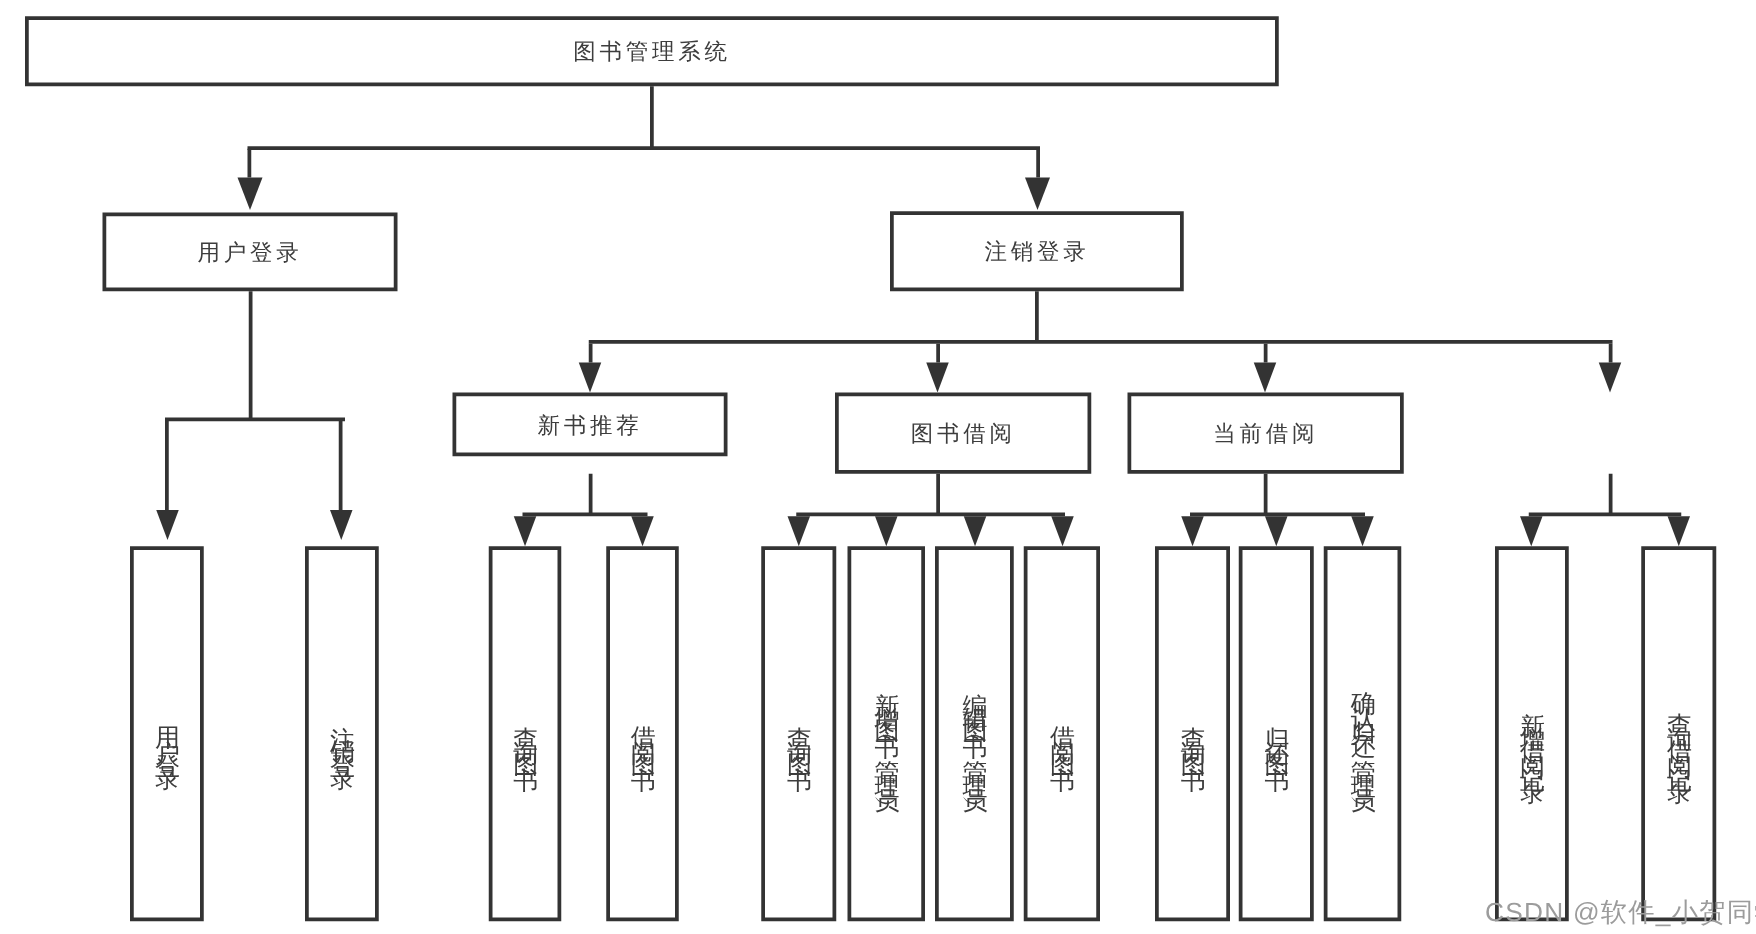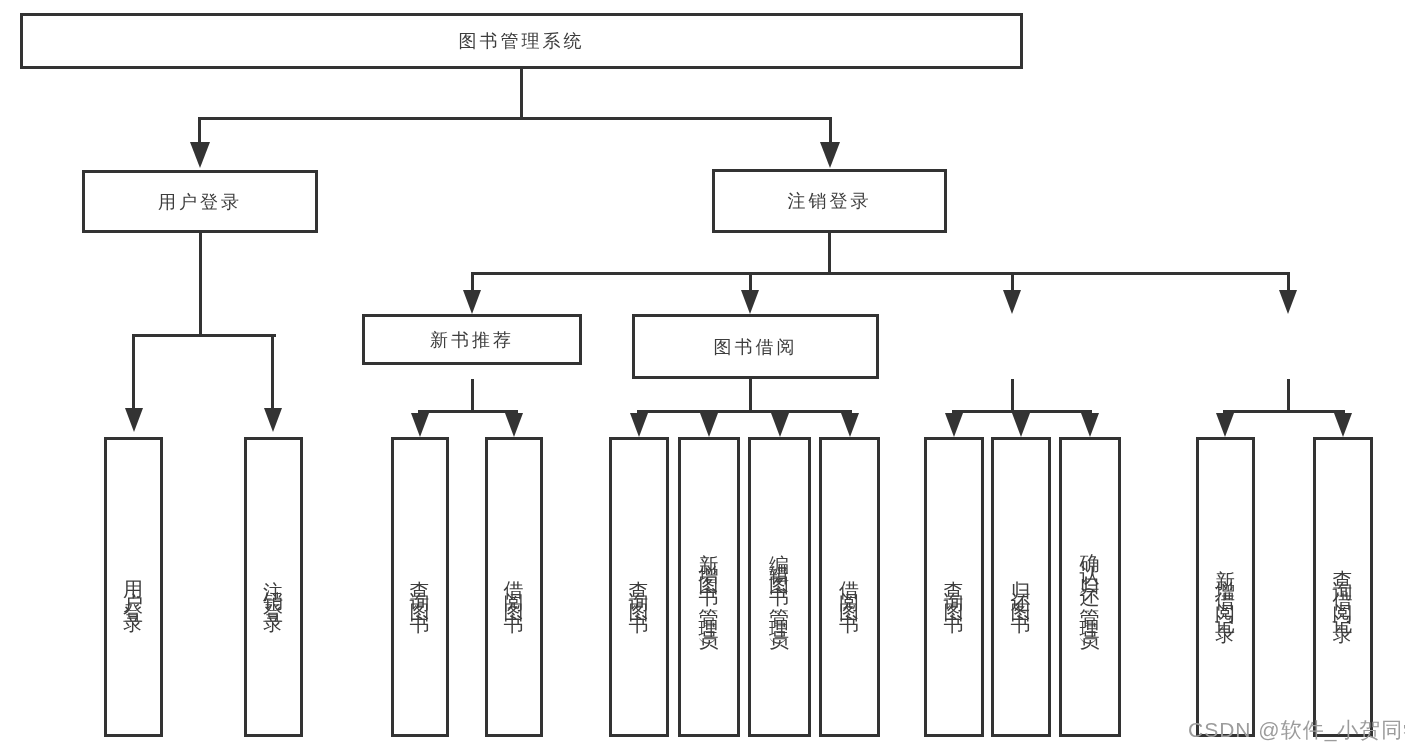--- a/index.html
+++ b/index.html
@@ -97,22 +97,25 @@
   <div class="vline" style="left:749px;top:275px;height:15px"></div>
   <div class="tri" style="left:741px;top:290px"></div>
   <div class="vline" style="left:1011px;top:275px;height:15px"></div>
   <div class="tri" style="left:1003px;top:290px"></div>
   <div class="vline" style="left:1287px;top:275px;height:15px"></div>
   <div class="tri" style="left:1279px;top:290px"></div>
 
   <div class="box" style="left:362px;top:314px;width:220px;height:51px">
     <span>新书推荐</span>
   </div>
-  <div class="box" style="left:632px;top:314px;width:247px;height:65px">
+  <div class="box" style="left:668px;top:314px;width:205px;height:65px">
     <span>图书借阅</span>
+  </div>
+  <div class="box" style="left:902px;top:314px;width:221px;height:65px">
+    <span>当前借阅</span>
   </div>
 
   <div class="vline" style="left:471px;top:379px;height:33px"></div>
   <div class="vline" style="left:749px;top:379px;height:33px"></div>
   <div class="vline" style="left:1011px;top:379px;height:33px"></div>
   <div class="vline" style="left:1287px;top:379px;height:33px"></div>
 
   <div class="hline" style="left:418px;top:410px;width:100px"></div>
   <div class="hline" style="left:637px;top:410px;width:215px"></div>
   <div class="hline" style="left:952px;top:410px;width:140px"></div>

